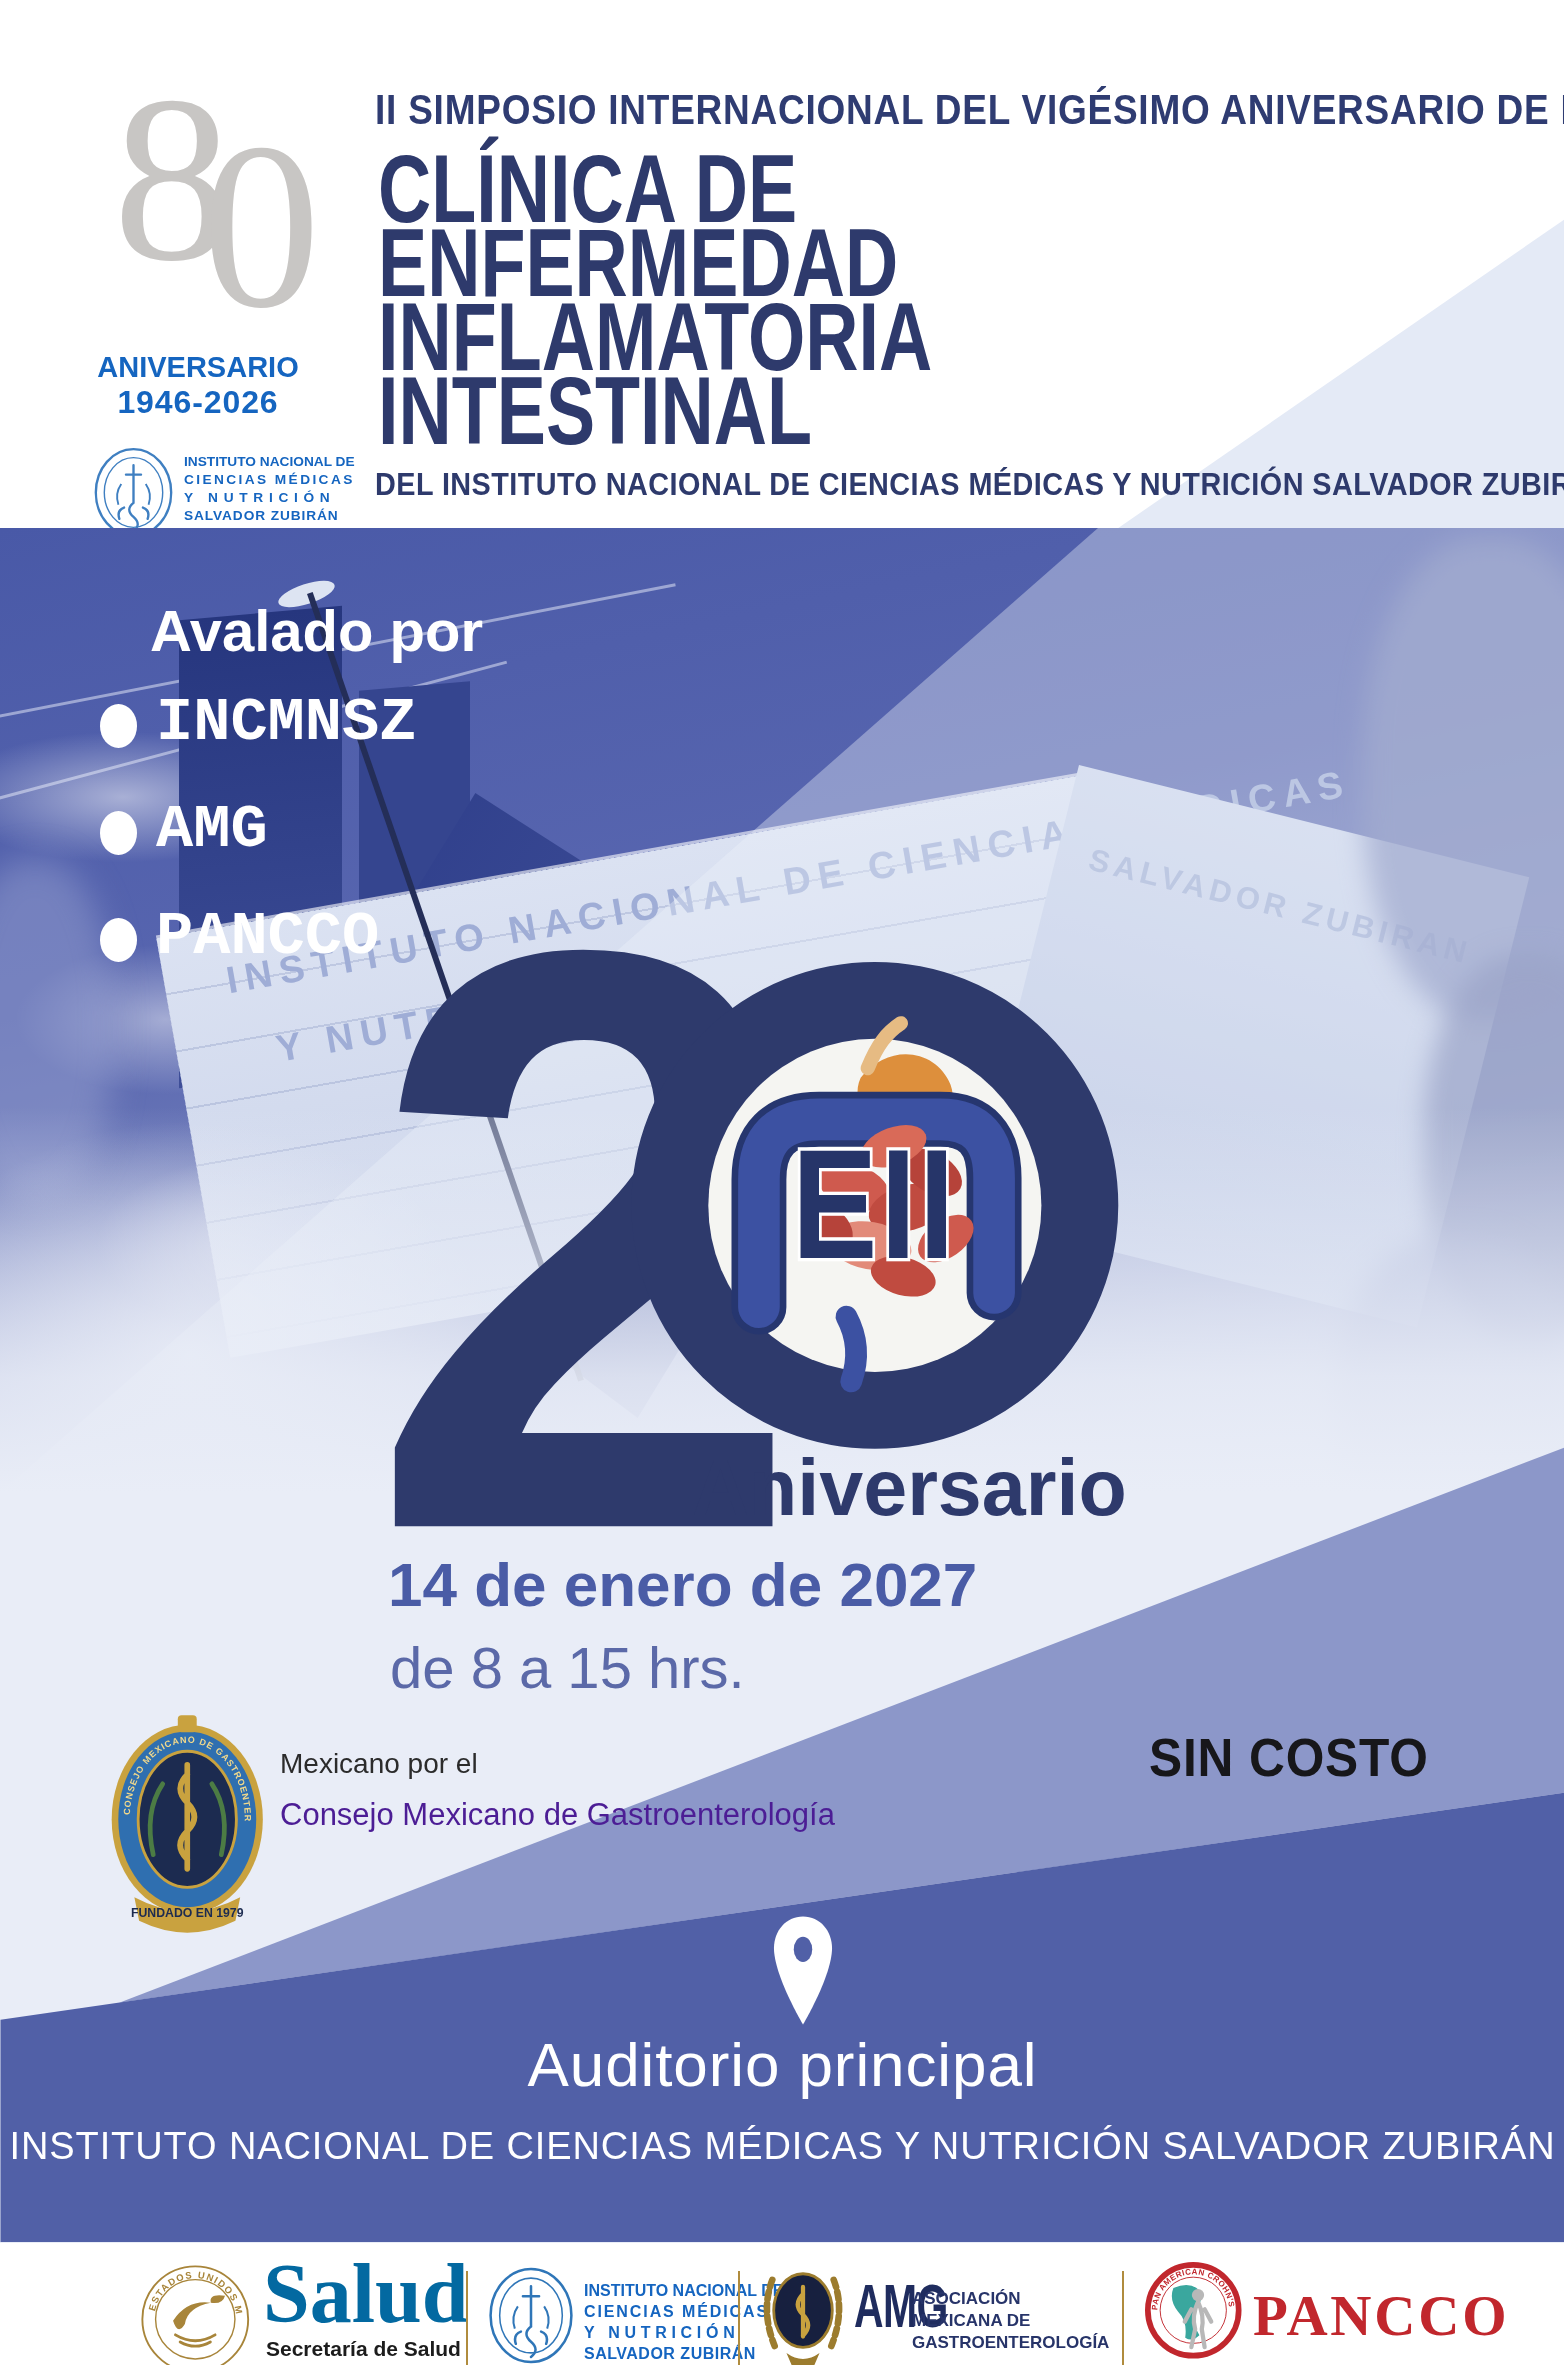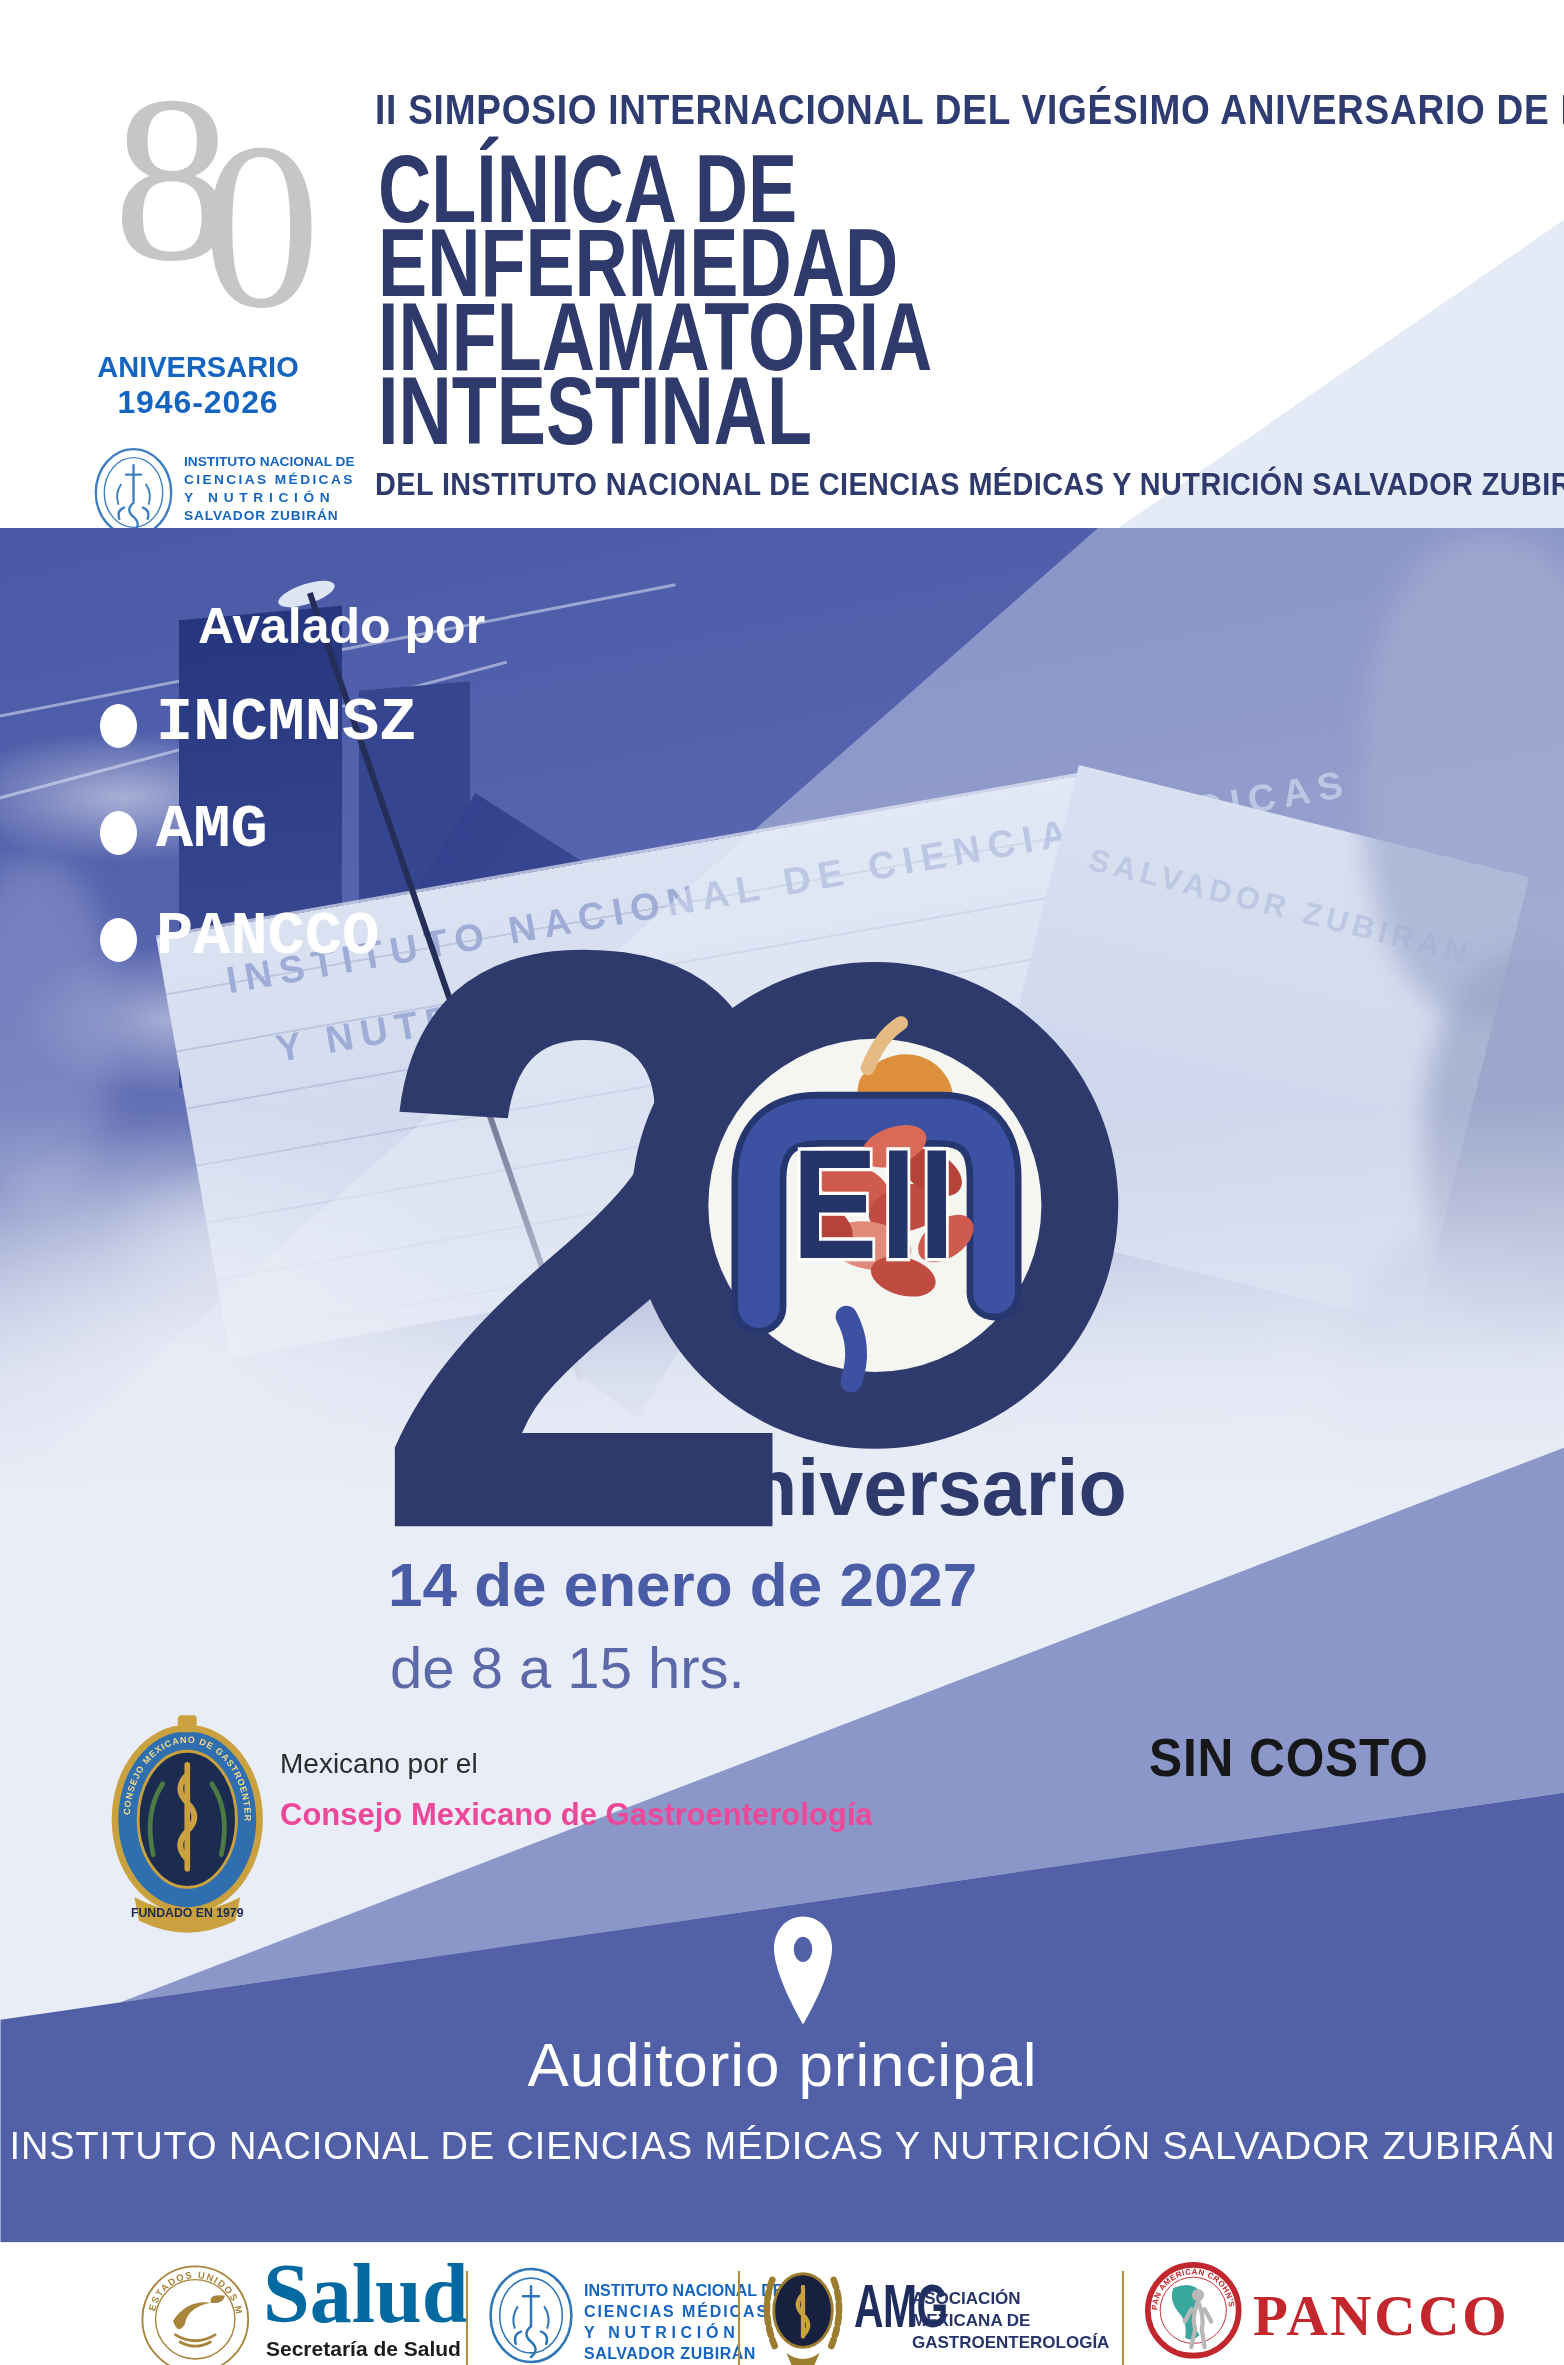--- a/index.html
+++ b/index.html
@@ -61,36 +61,36 @@
   #tree-r1{left:1363px;top:9.5px;width:255px;height:483px;background:rgba(118,130,182,.75);filter:blur(13.2px);}
   #tree-r2{left:1424px;top:426px;width:208px;height:388px;background:rgba(104,116,168,.7);filter:blur(12.3px);}
   #tree-r3{left:1334px;top:710px;width:246px;height:341px;background:rgba(130,142,192,.6);filter:blur(14px);}
   #tree-l1{left:-43px;top:331px;width:156px;height:341px;background:rgba(150,160,208,.5);filter:blur(16.6px);}
   #haze-left{left:-118px;top:591px;width:615px;height:473px;background:radial-gradient(ellipse,rgba(240,243,250,.8),transparent 70%);}
   #light-overlay{inset:0;background:rgba(236,241,250,.38);
                  clip-path:polygon(1098px 0,1565px 0,1565px 965px,0 965px);}
   #photo-fade{inset:0;background:linear-gradient(180deg,rgba(233,237,247,0) 60%,rgba(233,237,247,.85) 88%,#e9edf7 100%);}
 
   
-  #avalado{left:150px;top:597px;font-size:50px;font-weight:bold;color:#fff;z-index:5;margin-left:48px;}
+  #avalado{left:150px;top:597px;font-size:58px;font-weight:bold;color:#fff;z-index:5;}
   .endorse{font-size:62px;font-weight:bold;color:#fff;z-index:5;left:156px;font-family:Liberation Mono, monospace;}
   #endorse-0{top:687px}#endorse-1{top:794px}#endorse-2{top:901px}
   .dot{left:100px;width:37px;height:44px;border-radius:50%;background:#fff;z-index:5;}
   #dot-0{top:704px}#dot-1{top:811px}#dot-2{top:918px}
 
   
   #lower-bg{left:0;top:1493px;width:1565px;height:750px;background:#e9edf7;}
   #bands{left:0;top:1438px;z-index:1;}
   #big20{left:341px;top:931px;z-index:2;}
   #aniversario{left:692px;top:1448px;font-size:79px;font-weight:bold;color:#2e3a6c;z-index:3;line-height:1;}
   #event-date{left:388px;top:1548px;font-size:62px;font-weight:bold;color:#4a5ca6;z-index:3;line-height:1.2;}
   #event-time{left:390px;top:1633px;font-size:58px;color:#5b69a8;z-index:3;line-height:1.2;}
   #council-seal{left:106px;top:1713px;z-index:3;}
   #council-intro{left:280px;top:1748px;font-size:28px;color:#2b2b2b;z-index:3;}
-  #council-name{left:280px;top:1797px;font-size:31px;font-weight:bold;color:#ec4899;z-index:3;}
+  #council-name{left:280px;top:1797px;font-size:31px;font-weight:normal;color:#4c1d95;z-index:3;}
   #sin-costo{left:1149px;top:1726px;font-size:54px;font-weight:bold;color:#17171a;letter-spacing:0.9px;z-index:3;}
   #pin{left:770px;top:1915px;z-index:3;}
   #venue-name{top:2029px;font-size:62px;color:#ffffff;letter-spacing:0.9px;z-index:3;}
   #venue-inst{top:2125px;font-size:38px;color:#ffffff;letter-spacing:0.9px;z-index:3;}
 
   
   #footer{left:0;top:2243px;width:1565px;height:160px;background:#ffffff;z-index:4;}
   #eagle{left:140px;top:21px;}
   #salud-brand{left:263px;top:8.5px;font-family:"Liberation Serif",serif;font-size:84px;font-weight:bold;color:#0369a1;line-height:1;}
   #salud-dep{left:266px;top:94px;font-size:21px;font-weight:bold;color:#1c1c1c;}

